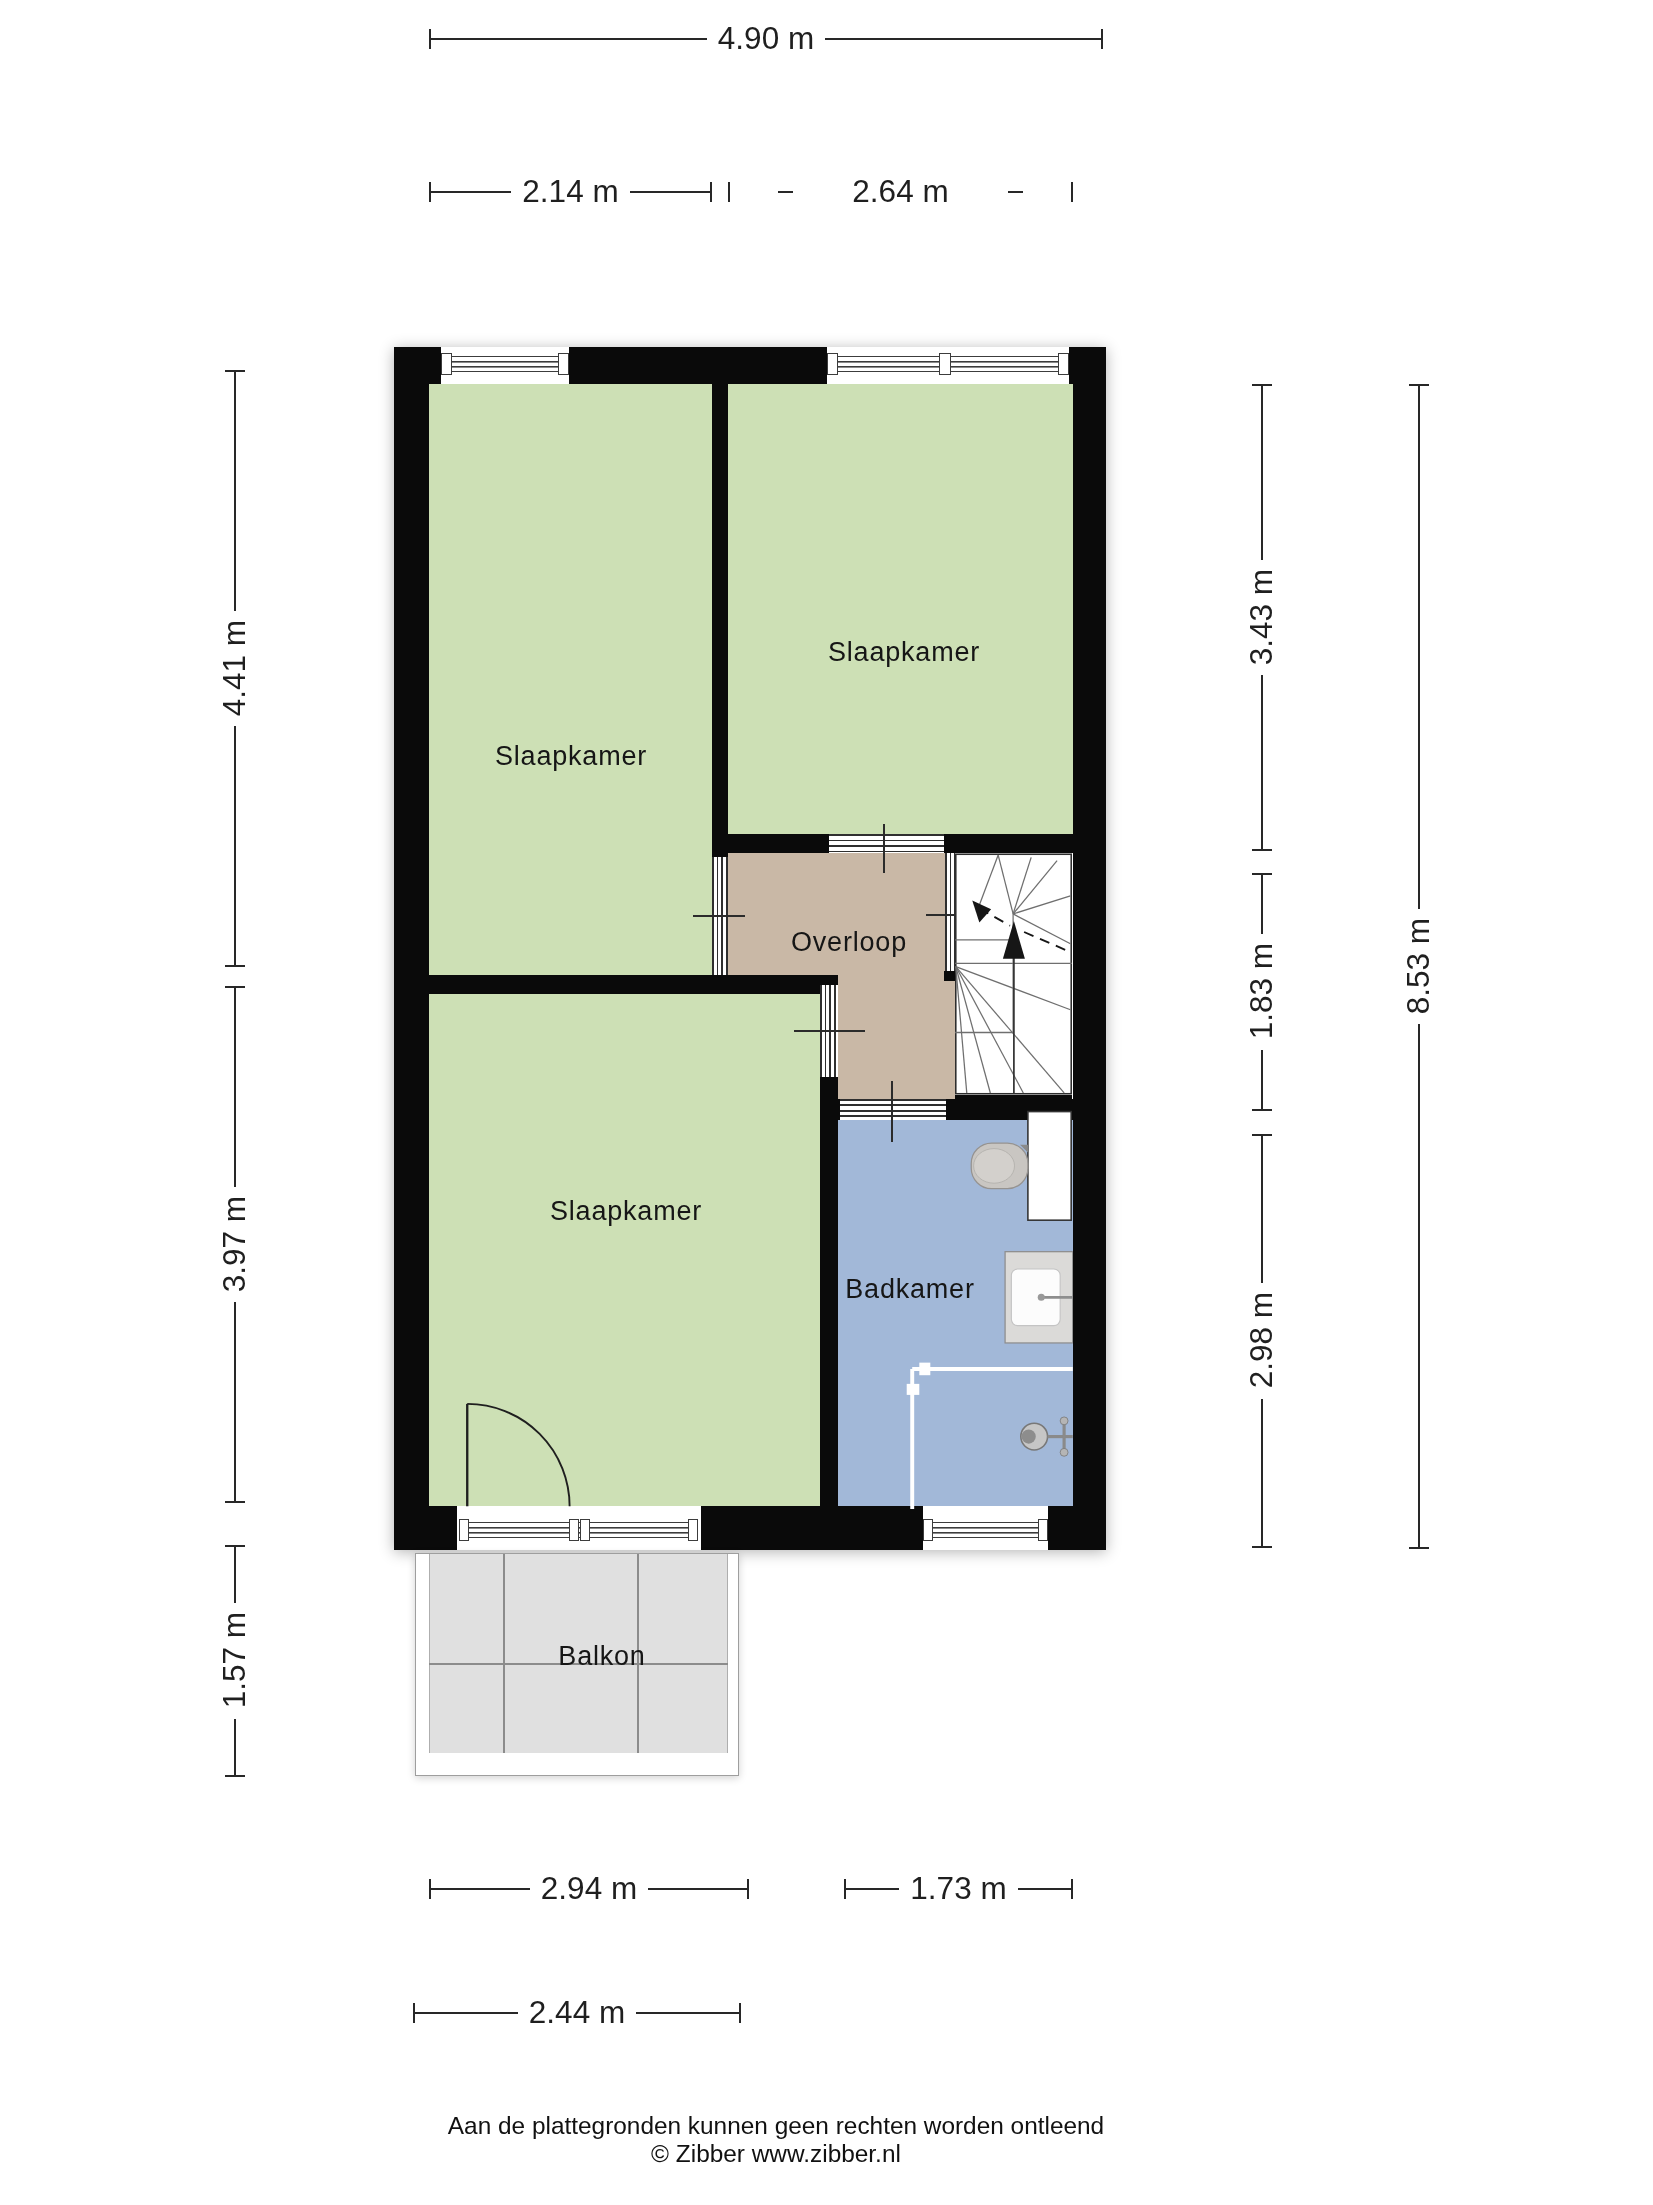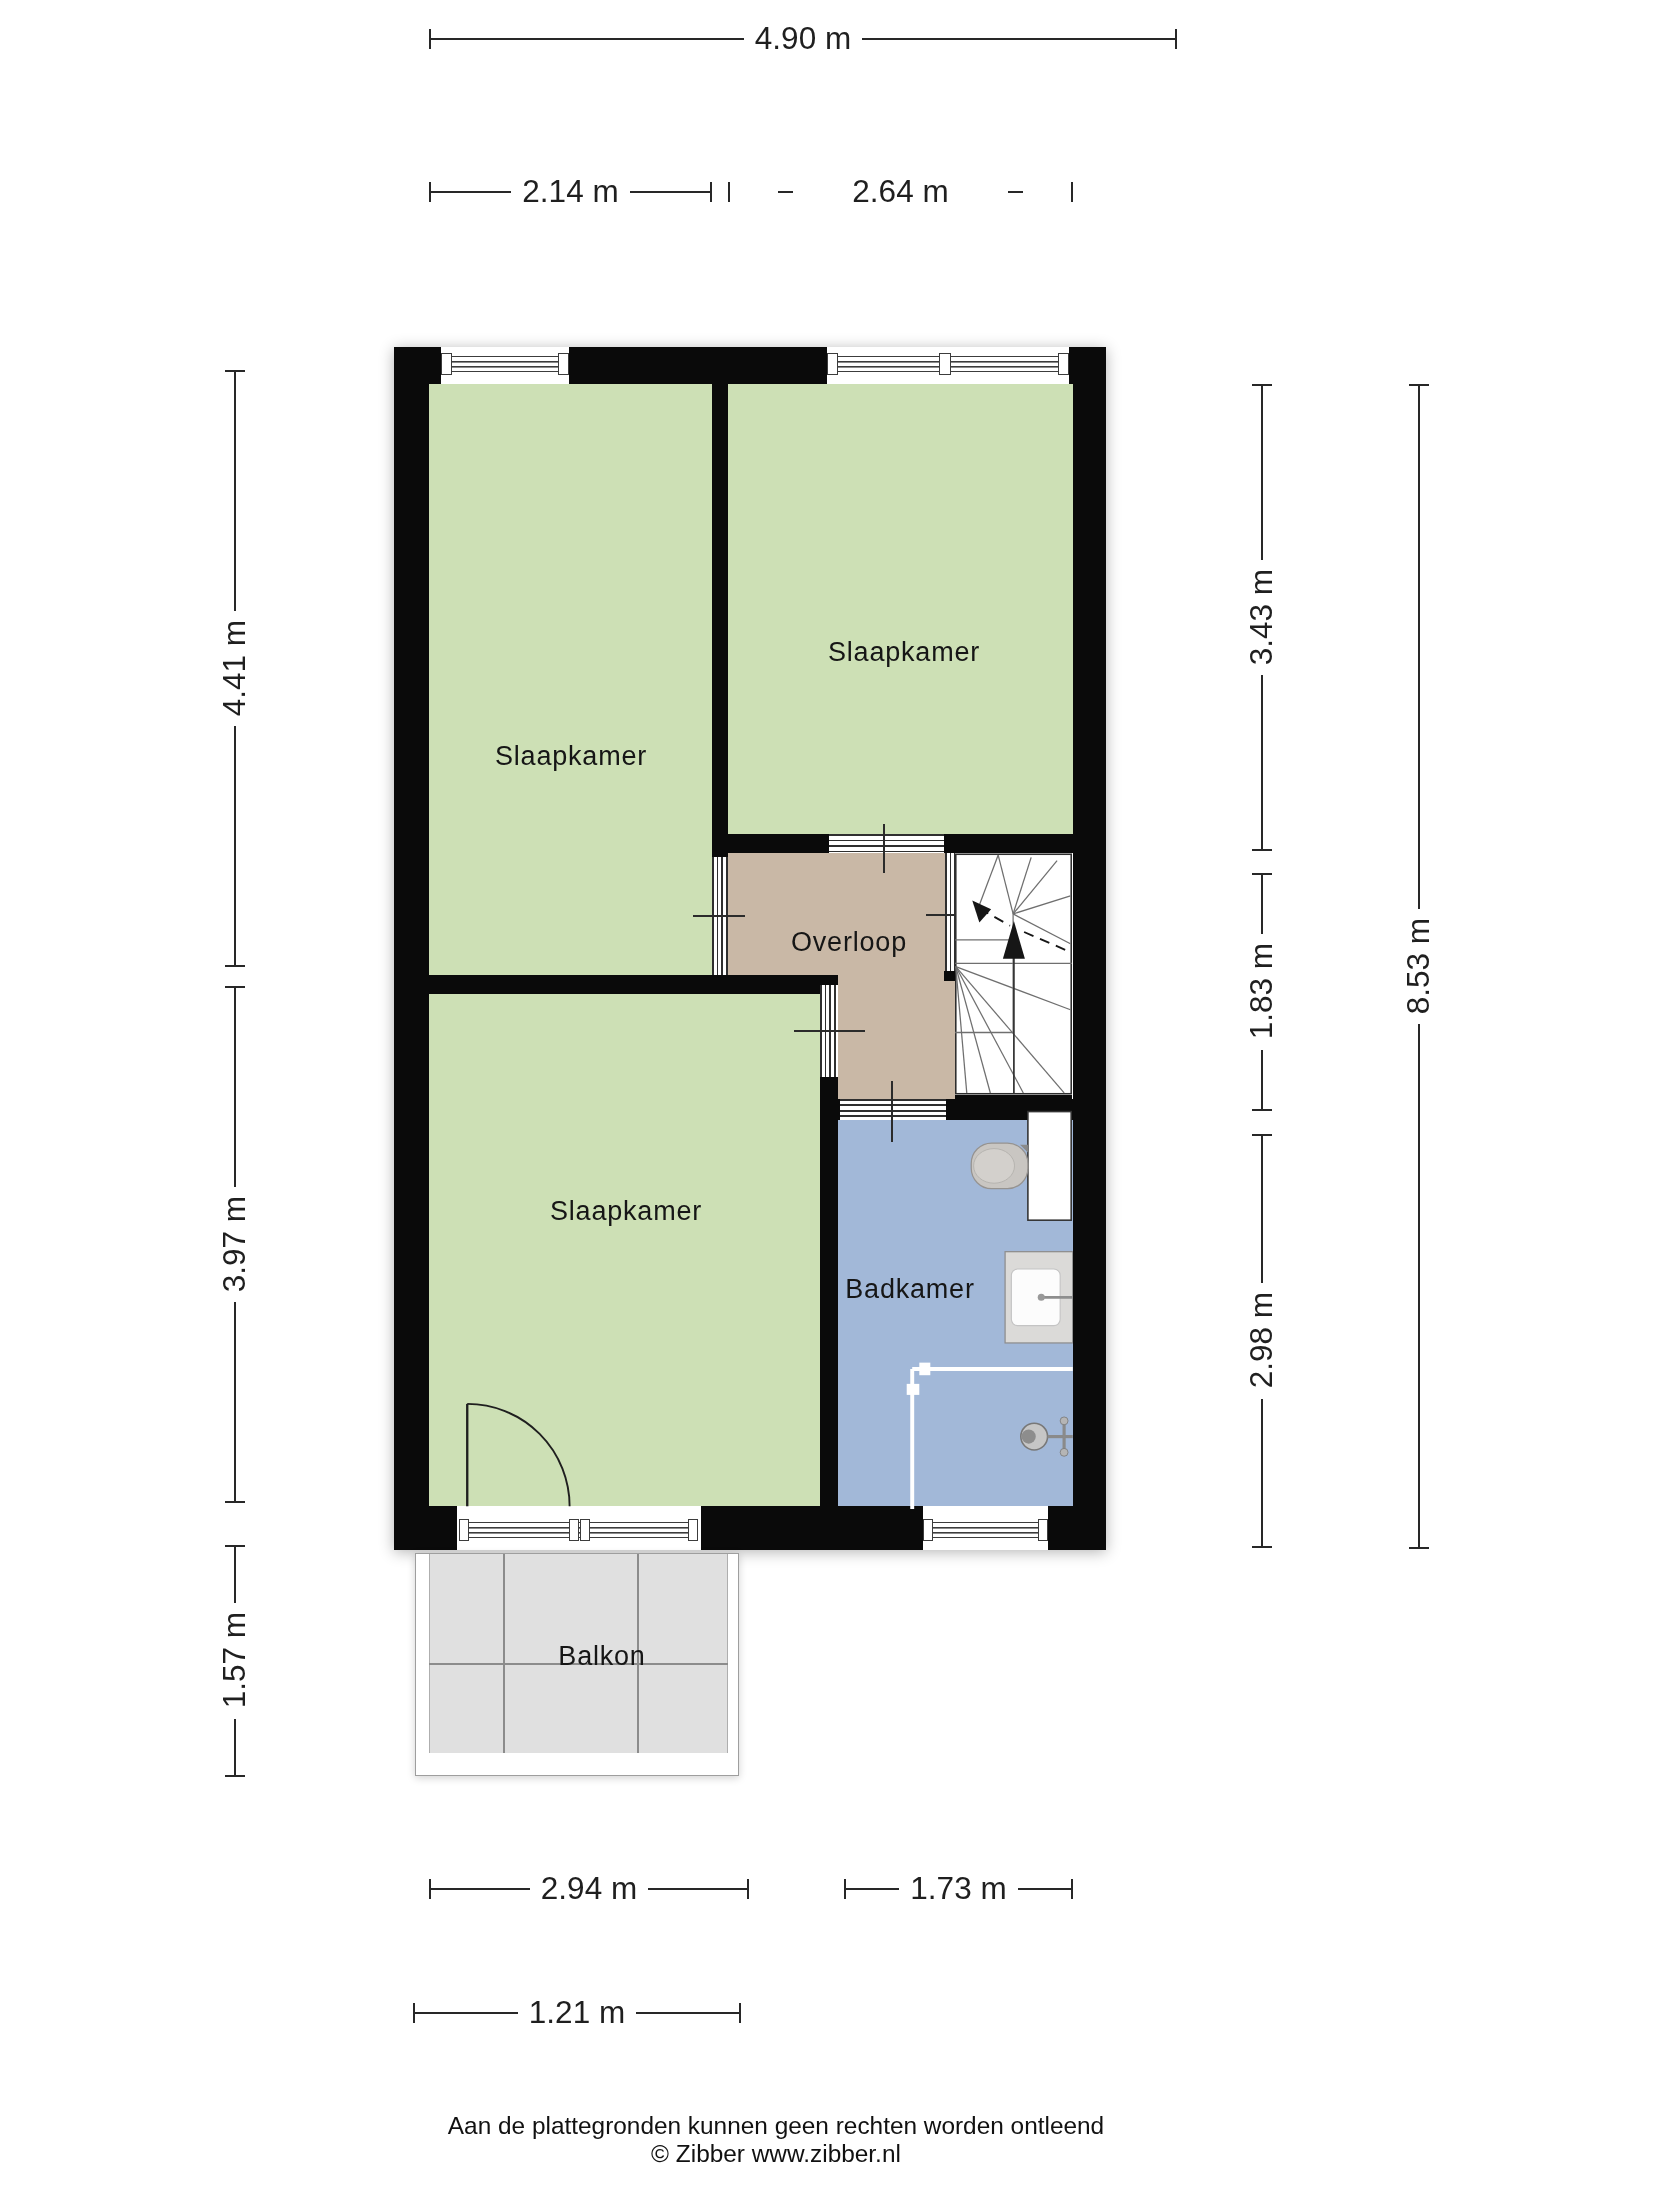--- a/index.html
+++ b/index.html
@@ -176,21 +176,21 @@
     <div class="bline" style="left:12.6px;top:109px;width:299px;height:1.6px;"></div>
   </div>
 
   <div class="room-label" style="left:571px;top:756px;">Slaapkamer</div>
   <div class="room-label" style="left:904px;top:652px;">Slaapkamer</div>
   <div class="room-label" style="left:626px;top:1211px;">Slaapkamer</div>
   <div class="room-label" style="left:849px;top:942px;">Overloop</div>
   <div class="room-label" style="left:910px;top:1289px;">Badkamer</div>
   <div class="room-label" style="left:583px;top:1656px;margin-left:19px;">Balkon</div>
 
-  <div class="dimh" style="left:429px;top:28px;width:748px;height:22px;">
+  <div class="dimh" style="left:429px;top:28px;width:674px;height:22px;">
     <div class="tick"></div>
       <div class="seg"></div>
     <div class="lbl">4.90 m</div>
     <div class="seg"></div>
       <div class="tick"></div>
   </div>
   <div class="dimh" style="left:429px;top:181px;width:283px;height:22px;">
     <div class="tick"></div>
       <div class="seg"></div>
     <div class="lbl">2.14 m</div>
@@ -267,21 +267,21 @@
   <div class="dimh" style="left:844px;top:1878px;width:229px;height:22px;">
     <div class="tick"></div>
       <div class="seg"></div>
     <div class="lbl">1.73 m</div>
     <div class="seg"></div>
       <div class="tick"></div>
   </div>
   <div class="dimh" style="left:413px;top:2002px;width:328px;height:22px;">
     <div class="tick"></div>
       <div class="seg"></div>
-    <div class="lbl">1.21 m</div>
+    <div class="lbl">2.44 m</div>
     <div class="seg"></div>
       <div class="tick"></div>
   </div>
 
   <div class="footer" style="left:776px;top:2112px;">
     <div>Aan de plattegronden kunnen geen rechten worden ontleend</div>
     <div>© Zibber www.zibber.nl</div>
   </div>
 
 </div>

